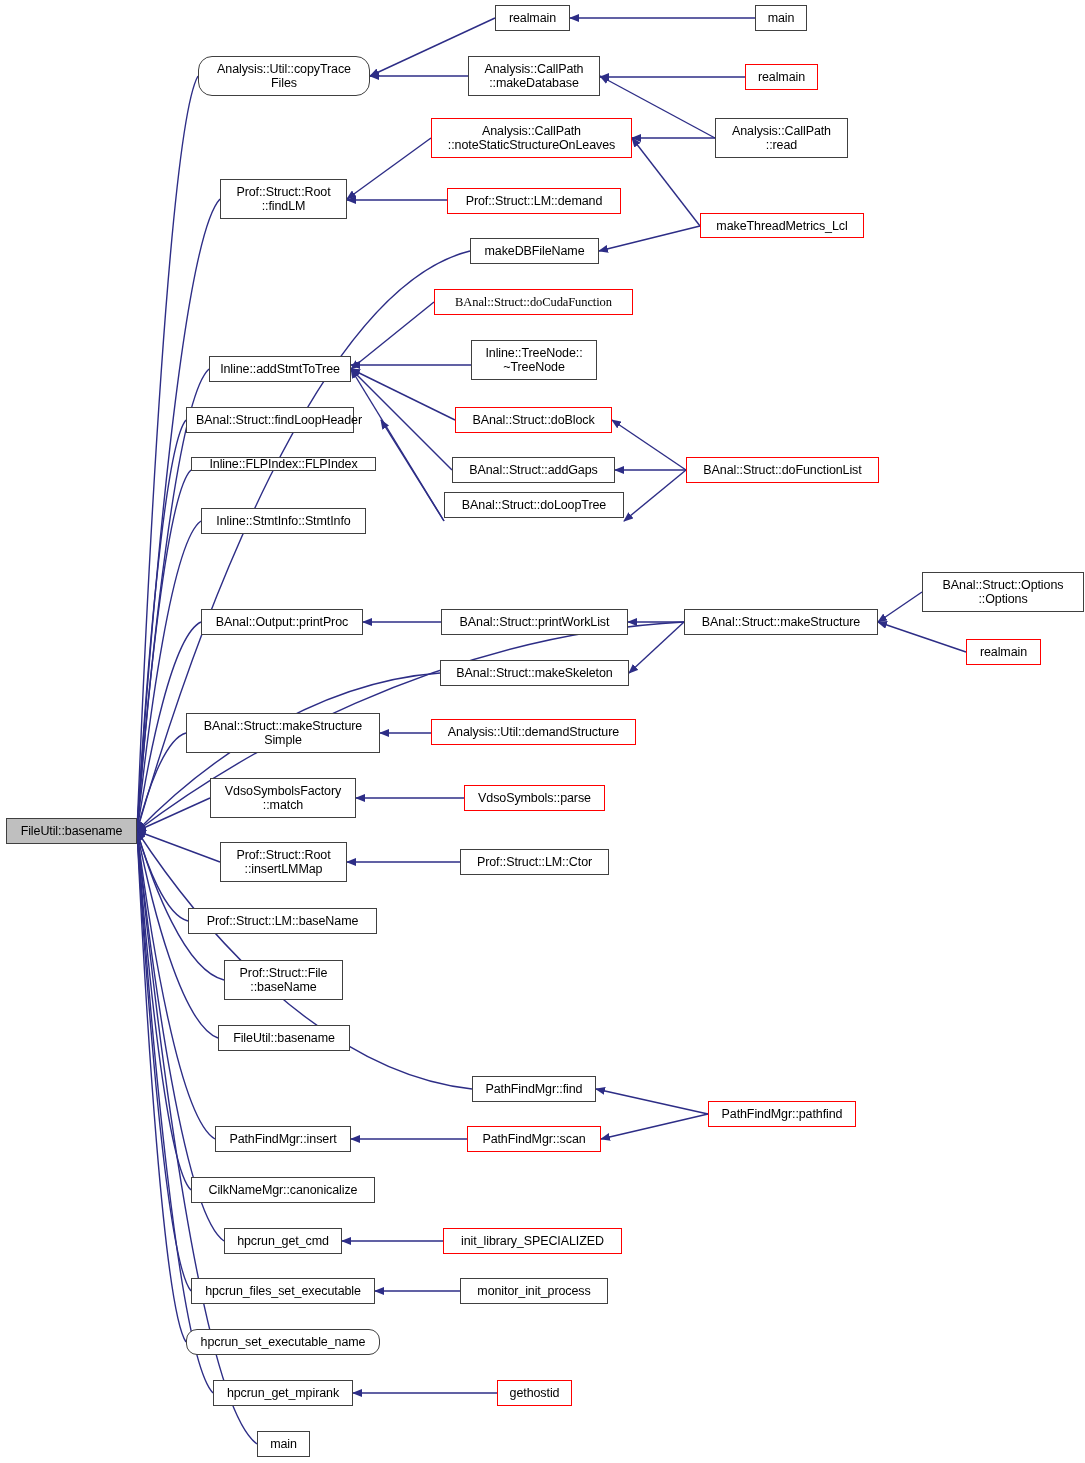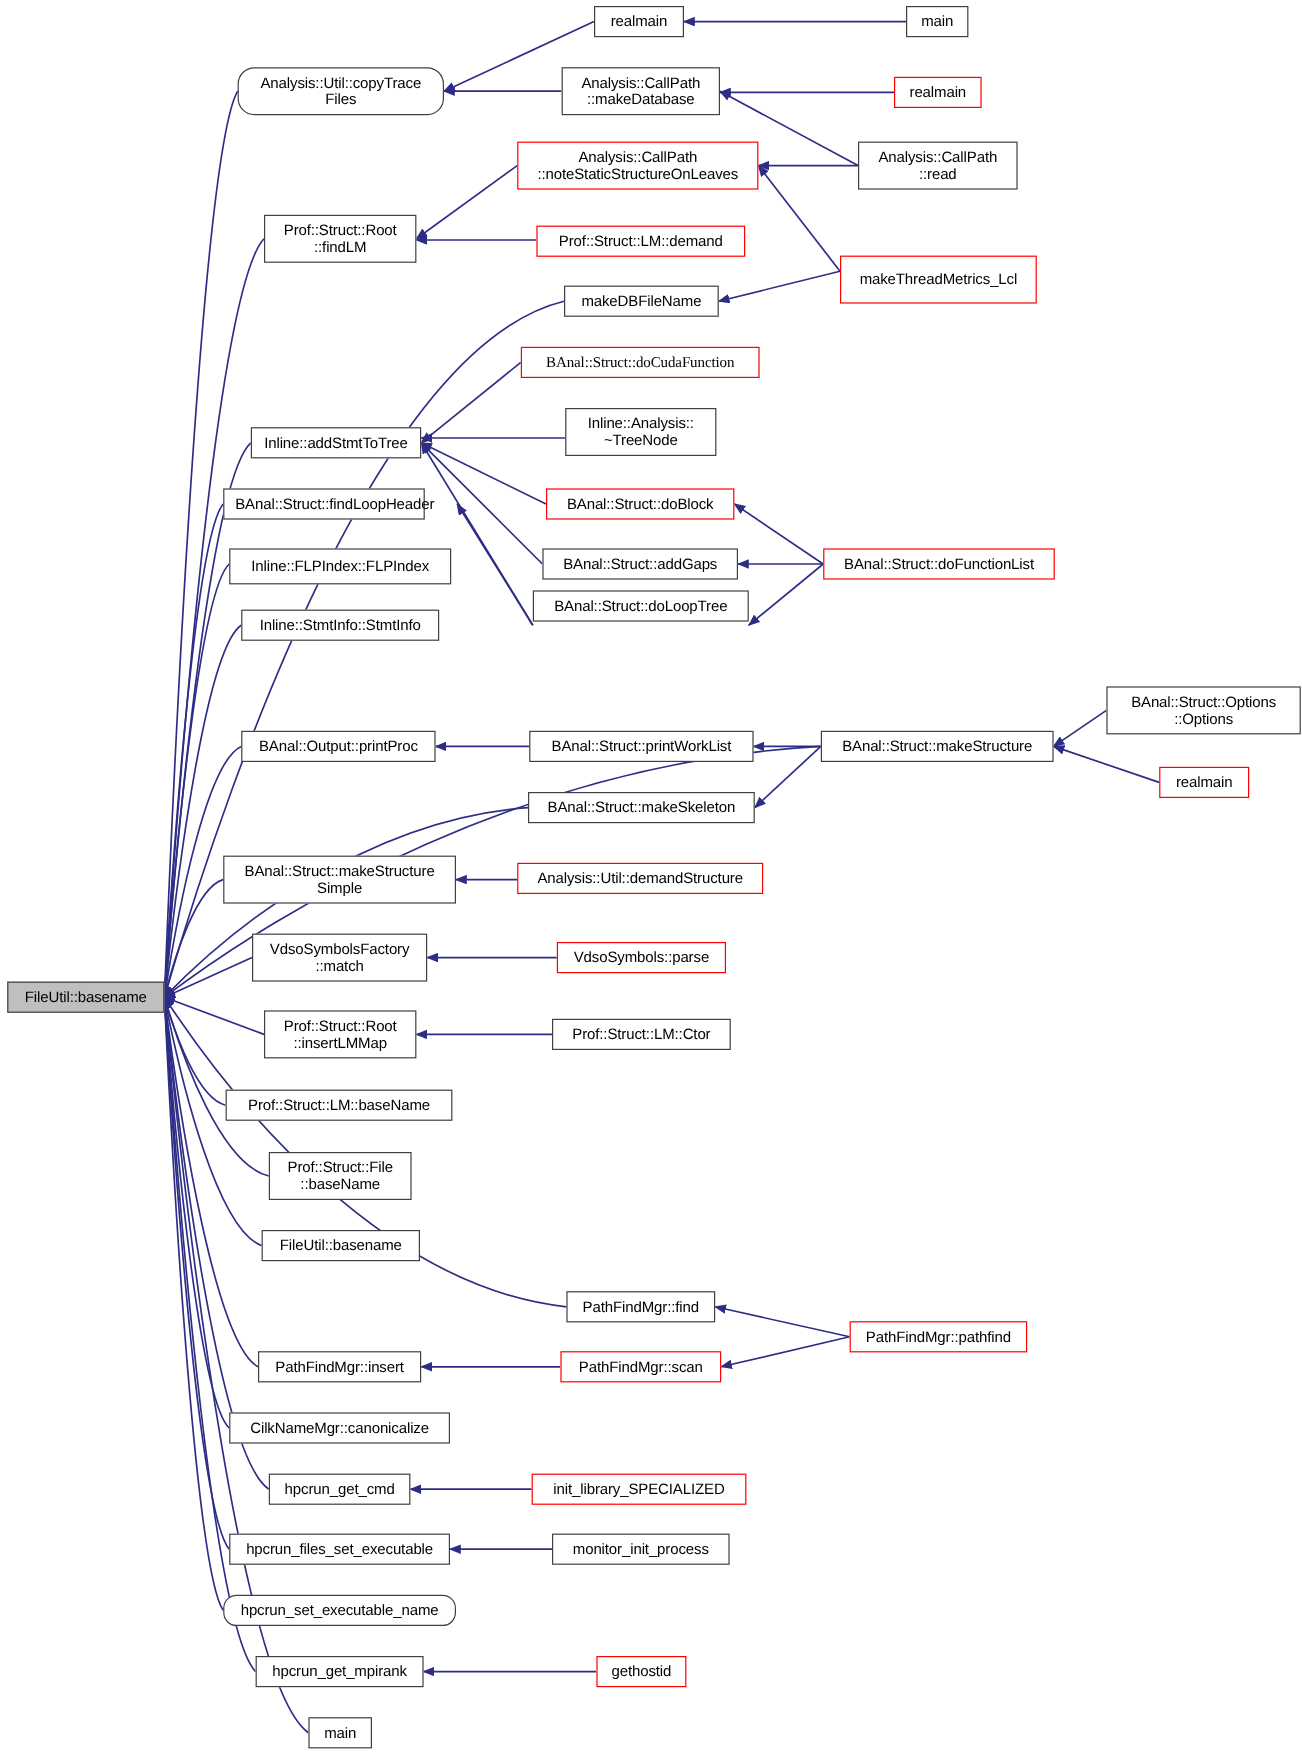--- a/index.html
+++ b/index.html
@@ -125,29 +125,29 @@
       <div class="node" style="left: 468px; top: 56px; width: 132px; height: 40px;">Analysis::CallPath
 ::makeDatabase</div>
       <div class="node red" style="left: 745px; top: 64px; width: 73px; height: 26px;">realmain</div>
       <div class="node red" style="left: 431px; top: 118px; width: 201px; height: 40px;">Analysis::CallPath
 ::noteStaticStructureOnLeaves</div>
       <div class="node" style="left: 715px; top: 118px; width: 133px; height: 40px;">Analysis::CallPath
 ::read</div>
       <div class="node" style="left: 220px; top: 179px; width: 127px; height: 40px;">Prof::Struct::Root
 ::findLM</div>
       <div class="node red" style="left: 447px; top: 188px; width: 174px; height: 26px;">Prof::Struct::LM::demand</div>
-      <div class="node red" style="left: 700px; top: 213px; width: 164px; height: 40px;">makeThreadMetrics_Lcl</div>
+      <div class="node red" style="left: 700px; top: 213px; width: 164px; height: 25px;">makeThreadMetrics_Lcl</div>
       <div class="node" style="left: 470px; top: 238px; width: 129px; height: 26px;">makeDBFileName</div>
       <div class="node red" style="left: 434px; top: 289px; width: 199px; height: 26px; font-family: Liberation Serif, serif;">BAnal::Struct::doCudaFunction</div>
       <div class="node" style="left: 209px; top: 356px; width: 142px; height: 26px;">Inline::addStmtToTree</div>
-      <div class="node" style="left: 471px; top: 340px; width: 126px; height: 40px;">Inline::Analysis::
+      <div class="node" style="left: 471px; top: 340px; width: 126px; height: 40px;">Inline::TreeNode::
 ~TreeNode</div>
       <div class="node" style="left: 186px; top: 407px; width: 168px; height: 26px; padding-left: 18px;">BAnal::Struct::findLoopHeader</div>
       <div class="node red" style="left: 455px; top: 407px; width: 157px; height: 26px;">BAnal::Struct::doBlock</div>
-      <div class="node" style="left: 191px; top: 457px; width: 185px; height: 30px;">Inline::FLPIndex::FLPIndex</div>
+      <div class="node" style="left: 191px; top: 457px; width: 185px; height: 14px;">Inline::FLPIndex::FLPIndex</div>
       <div class="node" style="left: 452px; top: 457px; width: 163px; height: 26px;">BAnal::Struct::addGaps</div>
       <div class="node red" style="left: 686px; top: 457px; width: 193px; height: 26px;">BAnal::Struct::doFunctionList</div>
       <div class="node" style="left: 201px; top: 508px; width: 165px; height: 26px;">Inline::StmtInfo::StmtInfo</div>
       <div class="node" style="left: 444px; top: 492px; width: 180px; height: 26px;">BAnal::Struct::doLoopTree</div>
       <div class="node" style="left: 922px; top: 572px; width: 162px; height: 40px;">BAnal::Struct::Options
 ::Options</div>
       <div class="node" style="left: 201px; top: 609px; width: 162px; height: 26px;">BAnal::Output::printProc</div>
       <div class="node" style="left: 441px; top: 609px; width: 187px; height: 26px;">BAnal::Struct::printWorkList</div>
       <div class="node" style="left: 684px; top: 609px; width: 194px; height: 26px;">BAnal::Struct::makeStructure</div>
       <div class="node red" style="left: 966px; top: 639px; width: 75px; height: 26px;">realmain</div>

